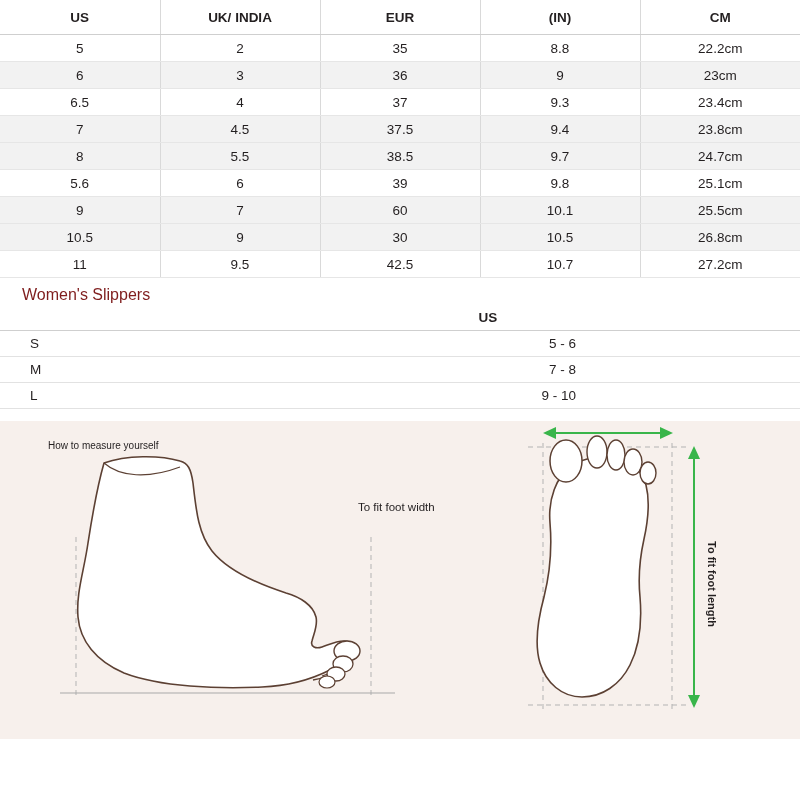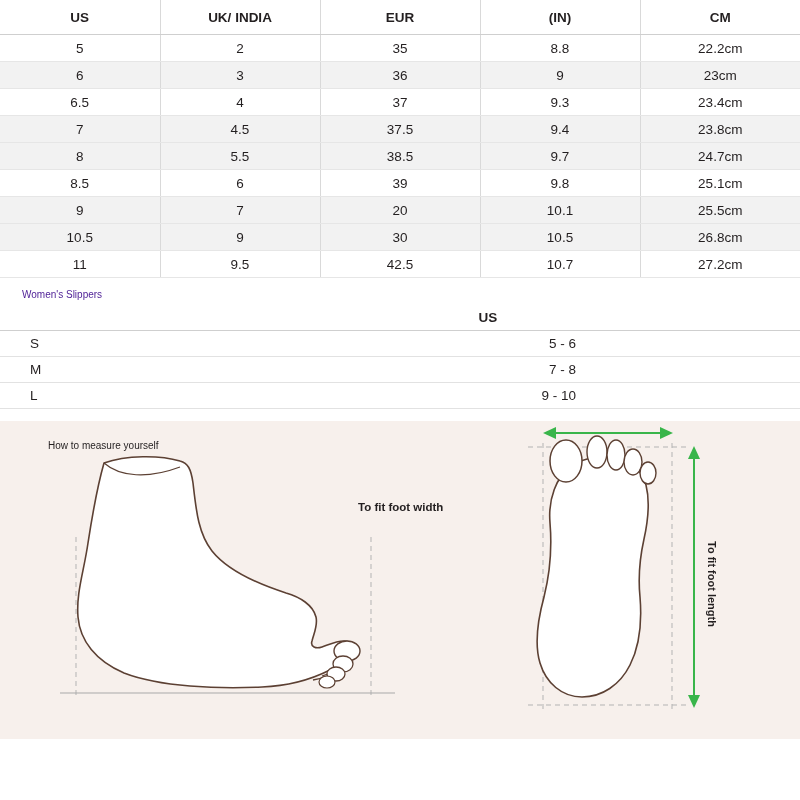--- a/index.html
+++ b/index.html
@@ -45,23 +45,23 @@
   table.size-table tr > *:last-child {
     border-right: none;
   }
   table.size-table tr.alt td {
     background: #f2f2f2;
   }
 
   
   .slipper-title {
     padding: 8px 0 0 22px;
-    font-size: 10px;
+    font-size: 16px;
     line-height: 17px;
-    color: #4c1d95;
+    color: #7f1d1d;
   }
   table.slipper-table {
     width: 800px;
     border-collapse: collapse;
     table-layout: fixed;
     margin-top: 2px;
   }
   table.slipper-table th,
   table.slipper-table td {
     font-size: 13.5px;
@@ -99,21 +99,21 @@
     left: 48px;
     top: 19px;
     font-size: 10px;
     color: #231f20;
   }
   .fit-width-label {
     position: absolute;
     left: 358px;
     top: 579px;
     font-size: 11.5px;
-    font-weight: bold;
+    font-weight: normal;
     color: #231f20;
   }
   .fit-length-label {
     position: absolute;
     left: 707px;
     top: 620px;
     font-size: 11px;
     font-weight: bold;
     color: #231f20;
     transform: rotate(90deg);
@@ -171,30 +171,30 @@
         <td>23.8cm</td>
       </tr>
       <tr class="alt">
         <td>8</td>
         <td>5.5</td>
         <td>38.5</td>
         <td>9.7</td>
         <td>24.7cm</td>
       </tr>
       <tr>
-        <td>8.5</td>
+        <td>5.6</td>
         <td>6</td>
         <td>39</td>
         <td>9.8</td>
         <td>25.1cm</td>
       </tr>
       <tr class="alt">
         <td>9</td>
         <td>7</td>
-        <td>20</td>
+        <td>60</td>
         <td>10.1</td>
         <td>25.5cm</td>
       </tr>
       <tr class="alt">
         <td>10.5</td>
         <td>9</td>
         <td>30</td>
         <td>10.5</td>
         <td>26.8cm</td>
       </tr>

